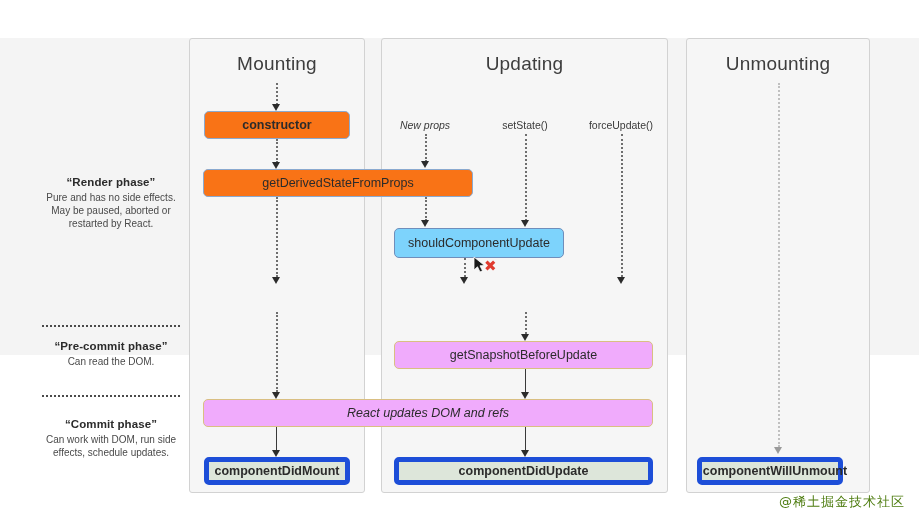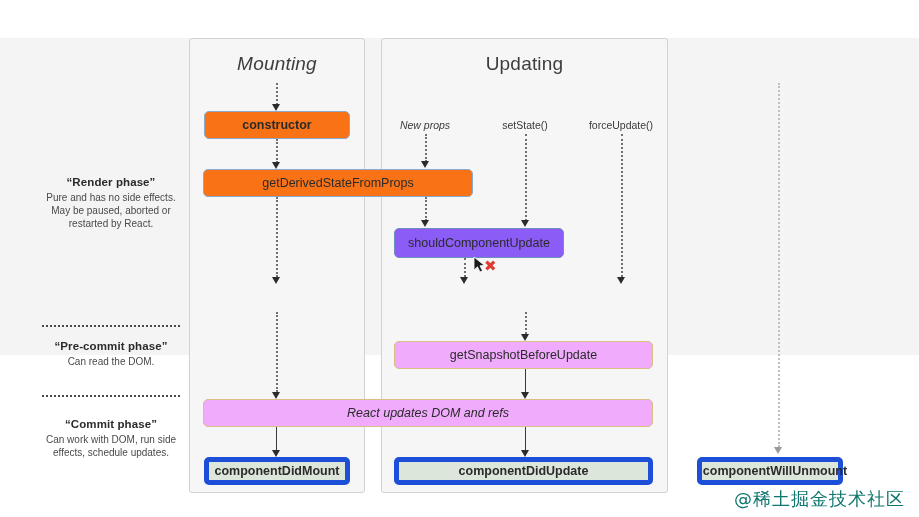--- a/index.html
+++ b/index.html
@@ -20,21 +20,21 @@
   #band-commit{top:355px;height:162px;background:#ffffff;}
 
   
   .column{
     position:absolute;
     background:#f6f6f6;
     border:1px solid #d2d2d2;
     border-radius:3px;
     box-sizing:border-box;
   }
-  #col-mounting{left:189px;top:38px;width:176px;height:455px;font-style:italic;}
+  #col-mounting{left:189px;top:38px;width:176px;height:455px;}
   #col-updating{left:381px;top:38px;width:287px;height:455px;}
   #col-unmounting{left:686px;top:38px;width:184px;height:455px;}
 
   .col-title{
     position:absolute;
     top:14px;left:0;right:0;
     text-align:center;
     font-size:19px;
     color:#3d3d3d;
     font-weight:400;
@@ -65,21 +65,21 @@
     position:absolute;
     box-sizing:border-box;
     border-radius:5px;
     display:flex;align-items:center;justify-content:center;
     font-size:12.5px;
     color:#2b2b2b;
     text-align:center;
     z-index:6;
   }
   .blue{background:#f97316;border:1px solid #8aa9cf;}
-  .white-blue{background:#8b5cf6;border:1.5px solid #6f8ebb;}
+  .white-blue{background:#7dd3fc;border:1.5px solid #6f8ebb;}
   .amber{background:#f0abfc;border:1px solid #d9bf82;}
   .green{background:#dde6da;border:5px solid #1d4ed8;}
   .bold{font-weight:700;}
   .italic{font-style:italic;}
 
   #box-constructor{left:204px;top:111px;width:146px;height:28px;}
   #box-gdsfp{left:203px;top:169px;width:270px;height:28px;}
   #box-scu{left:394px;top:228px;width:170px;height:30px;}
   #box-render{left:203px;top:284px;width:450px;height:28px;}
   #box-gsbu{left:394px;top:341px;width:259px;height:28px;}
@@ -120,21 +120,21 @@
   #red-x{
     position:absolute;left:484px;top:258px;
     font-size:15px;color:#e03b2f;font-weight:700;
     z-index:8;line-height:1;
   }
   #cursor-arrow{position:absolute;left:473px;top:256px;z-index:9;}
 
   
   #watermark{
     position:absolute;right:14px;bottom:6px;
-    font-size:18px;color:#0f766e;
+    font-size:13px;color:#4d7c0f;
     letter-spacing:1px;
     z-index:10;
     font-family:"DejaVu Sans",sans-serif;
   }
 </style>
 </head>
 <body>
 
 <div id="canvas">
 
@@ -158,20 +158,23 @@
   <div class="legend-block" id="legend-commit">
     <div class="legend-title">“Commit phase”</div>
     <div class="legend-body">Can work with DOM, run side effects, schedule updates.</div>
   </div>
 
   <div class="column" id="col-mounting">
     <div class="col-title">Mounting</div>
   </div>
   <div class="column" id="col-updating">
     <div class="col-title">Updating</div>
+  </div>
+  <div class="column" id="col-unmounting">
+    <div class="col-title">Unmounting</div>
   </div>
 
   <div class="src-label italic" style="left:425px;top:119px;font-style:italic;">New props</div>
   <div class="src-label" style="left:525px;top:119px;">setState()</div>
   <div class="src-label" style="left:621px;top:119px;">forceUpdate()</div>
 
   <div class="vline dotted" style="left:276px;top:83px;height:22px;"></div>
   <div class="arrow" style="left:271.5px;top:104px;"></div>
 
   <div class="vline dotted" style="left:276px;top:139px;height:24px;"></div>

